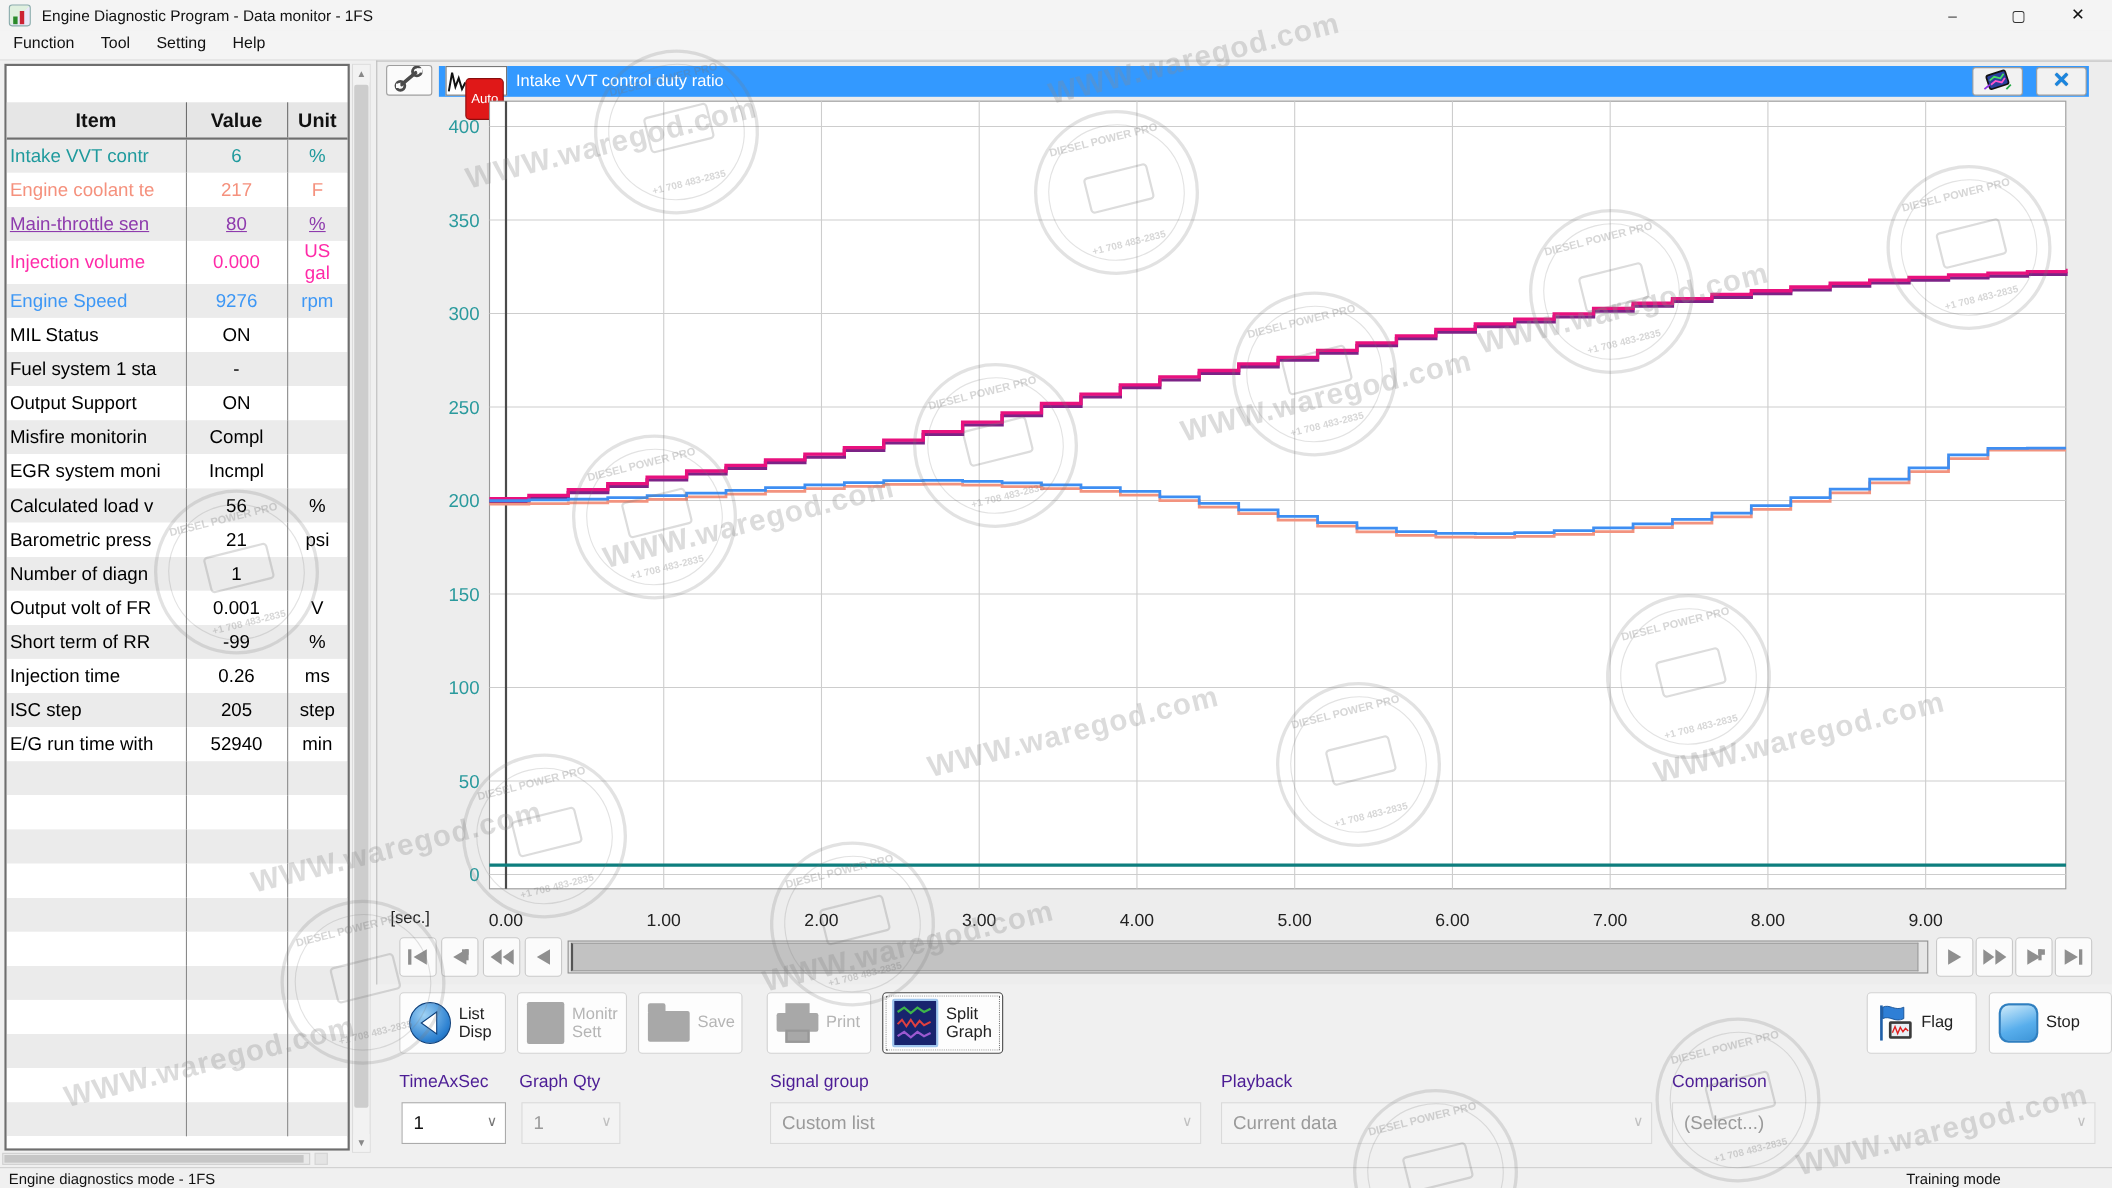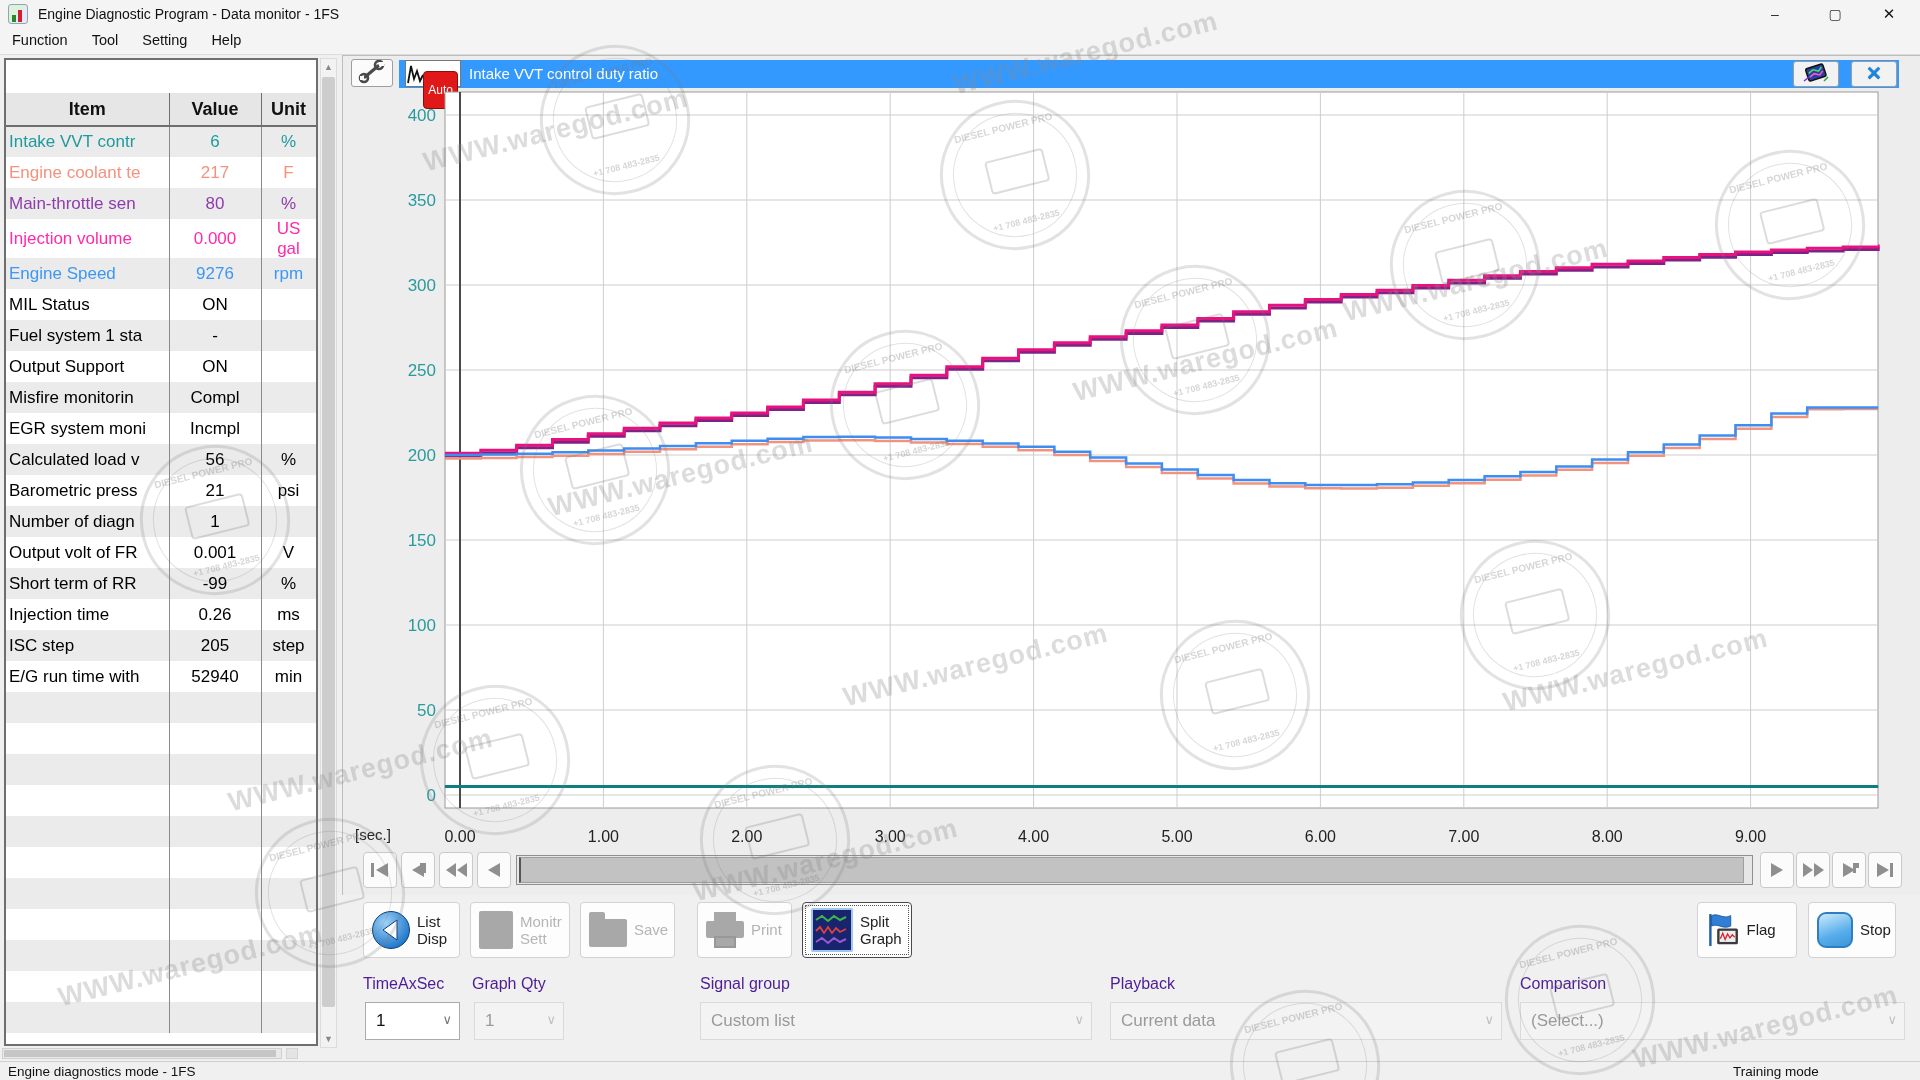--- a/index.html
+++ b/index.html
@@ -161,21 +161,21 @@
           <tr style="color: rgb(31, 154, 157); padding-left: 24px;">
             <td class="item">Intake VVT contr</td>
             <td class="val">6</td>
             <td class="unit">%</td>
           </tr>
           <tr style="color: rgb(245, 145, 125);">
             <td class="item">Engine coolant te</td>
             <td class="val">217</td>
             <td class="unit">F</td>
           </tr>
-          <tr style="color: rgb(142, 59, 173);">
+          <tr style="color: rgb(142, 59, 173); text-decoration: underline;">
             <td class="item">Main-throttle sen</td>
             <td class="val">80</td>
             <td class="unit">%</td>
           </tr>
           <tr style="color: rgb(255, 42, 168);">
             <td class="item">Injection volume</td>
             <td class="val">0.000</td>
             <td class="unit">US gal</td>
           </tr>
           <tr style="color: rgb(61, 151, 245);">
@@ -444,21 +444,21 @@
   <div class="tb-btn" style="left:1697px;width:100px">
     <svg width="42" height="44" viewBox="0 0 42 44">
       <rect x="4" y="2" width="3" height="40" fill="#1f5fa8"></rect>
       <path d="M7,4 C15,0 21,9 31,4 L31,17 C21,22 15,13 7,17 Z" fill="#2f7fd6" stroke="#134f93" stroke-width="1"></path>
       <rect x="14" y="20" width="26" height="20" rx="2" fill="#3a3a3a"></rect>
       <rect x="17" y="23" width="20" height="14" fill="#e8eef4"></rect>
       <polyline points="18,33 21,26 24,34 27,27 30,32 33,28 36,31" fill="none" stroke="#e02020" stroke-width="1.6"></polyline>
     </svg>
     <span class="lbl">Flag</span>
   </div>
-  <div class="tb-btn" style="left:1808px;width:88px">
+  <div class="tb-btn" style="left:1808px;width:112px">
     <div class="icon-stop"></div>
     <span class="lbl">Stop</span>
   </div>
 
   <div class="dd-label" style="left:363px">TimeAxSec</div>
   <div class="dd" style="left:365px;width:95px">
     <span>1</span>
     <span class="chev">∨</span>
   </div>
   <div class="dd-label" style="left:472px">Graph Qty</div>

